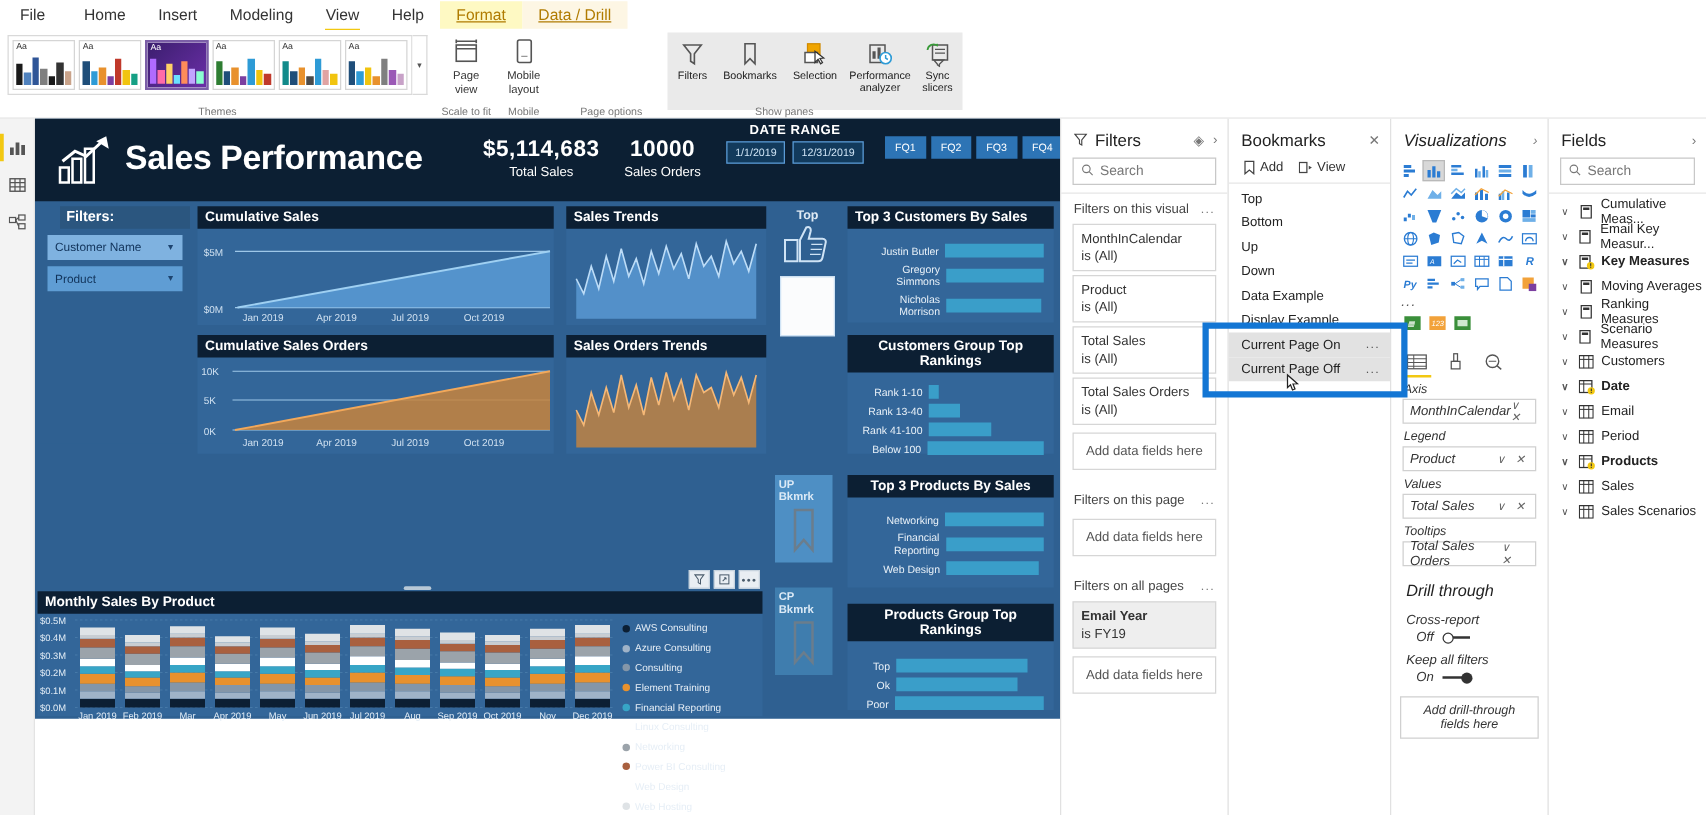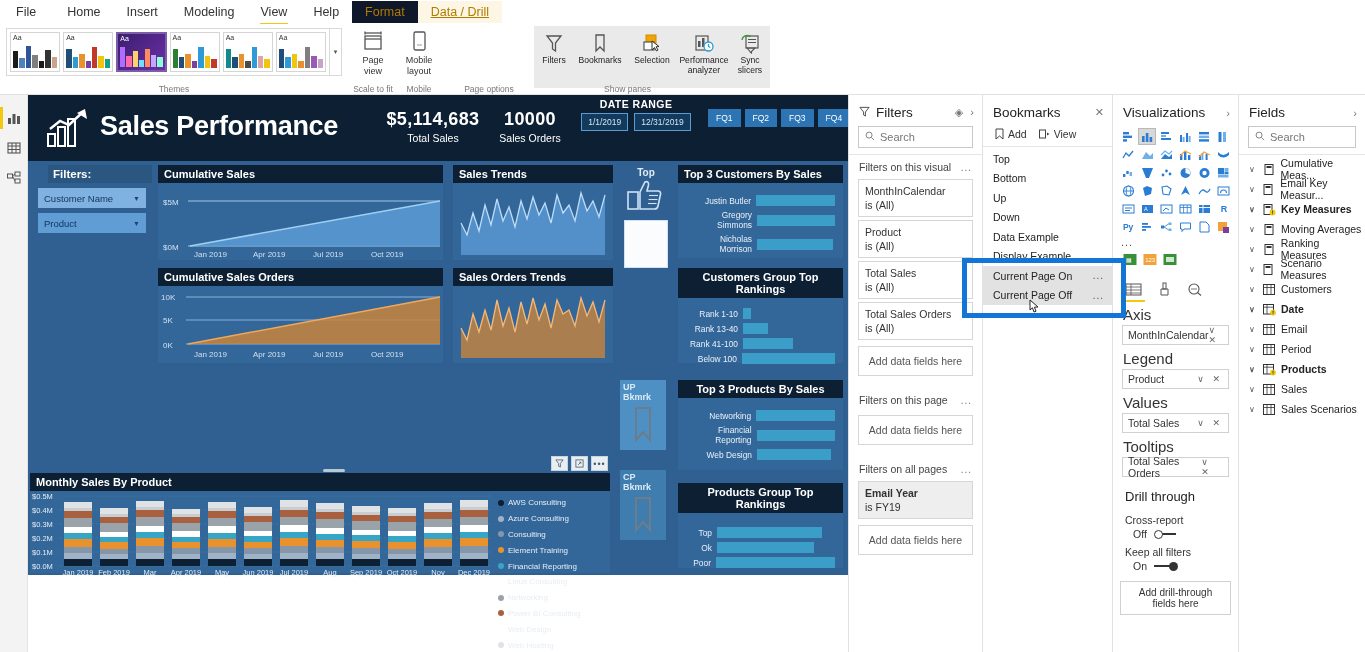--- a/index.html
+++ b/index.html
@@ -10,21 +10,21 @@
   }
   .app { position: relative; width: 1365px; height: 652px; background:#f3f3f3; }
 
   
   .ribbon { position:absolute; left:0; top:0; width:1365px; height:95px; background:#ffffff; }
   .menubar { position:absolute; left:0; top:0; height:24px; width:1365px; display:flex; align-items:center; font-size:12.5px; color:#333; }
   .menubar .mi { padding:4px 13px; position:relative; cursor:default; }
   .menubar .mi.file { padding-left:16px; padding-right:18px; }
   .menubar .mi.active { color:#333; }
   .menubar .mi.active:after { content:""; position:absolute; left:12px; right:12px; bottom:-2px; height:2.5px; background:#f2c811; }
-  .menubar .mi.ctx { color:#b07b00; background:#0f172a; }
+  .menubar .mi.ctx { color:#b07b00; background:#fef9c3;text-decoration:underline; }
   .menubar .mi.ctx2 { color:#b07b00; background:#fdf6e4;text-decoration:underline; }
 
   .ribbon-body { position:absolute; left:0; top:24px; width:1365px; height:71px; background:#ffffff; border-bottom:1px solid #e1e1e1; }
   .grp { position:absolute; top:0; height:71px; }
   .grp-label { position:absolute; bottom:1px; width:100%; text-align:center; font-size:8.5px; color:#777; }
 
   .themes-grp { left:4px; width:340px; }
   .themes-box { position:absolute; left:2px; top:4px; width:324px; height:48px; border:1px solid #d9d9d9; background:#fff; display:flex; align-items:center; padding:0 3px; gap:3px; }
   .theme-tile { width:52px; height:40px; border:1px solid #d5d5d5; background:#fff; position:relative; overflow:hidden; }
   .theme-tile.sel { border:2px solid #7b5ea7; }
@@ -110,40 +110,40 @@
   .pane-hd .acts { display:flex; gap:7px; color:#777; font-size:11px; }
   .searchbox { margin:0 9px 6px 9px; height:22px; border:1px solid #c8c8c8; display:flex; align-items:center; gap:5px; padding:0 6px; font-size:11px; color:#777; }
   .sec-h { display:flex; align-items:center; justify-content:space-between; padding:6px 10px 3px 10px; font-size:10.5px; color:#444; }
   .sec-h .dots { color:#777; letter-spacing:1px; font-size:10px; }
   .fcard { margin:3px 9px; border:1px solid #d6d6d6; padding:4px 6px; font-size:10.5px; color:#333; line-height:14px; }
   .fcard.grey { background:#eee; }
   .fdrop { margin:6px 9px; border:1px solid #d6d6d6; padding:8px 6px; font-size:10.5px; color:#555; text-align:center; }
 
   .filters-pane { left:848px; width:134px; }
   .bookmarks-pane { left:982px; width:130px; }
-  .viz-pane { left:1112px; width:126px; }
+  .viz-pane { left:1112px; width:126px;font-style:italic; }
   .fields-pane { left:1238px; width:127px; }
 
   .bm-tools { display:flex; gap:12px; padding:2px 12px 6px 12px; font-size:10.5px; color:#333; }
   .bm-tools span { display:flex; align-items:center; gap:4px; }
   .bm-list { margin-top:2px; }
   .bm-item { height:19.5px; display:flex; align-items:center; justify-content:space-between; padding:0 8px 0 10px; font-size:10.5px; color:#222; }
   .bm-item.sel { background:#e2e2e2; }
   .bm-item .dots { color:#555; letter-spacing:1px; font-size:10px; }
 
   .highlight { position:absolute; left:962px; top:258px; width:164px; height:60px; border:5px solid #1376d4; z-index:40; }
 
   .viz-grid { display:grid; grid-template-columns:repeat(6,1fr); gap:1px; padding:2px 5px 0 6px; }
   .vg { height:17px; display:flex; align-items:center; justify-content:center; }
   .vg.sel { background:#d8d8d8; border:1px solid #b9b9b9; }
   .viz-more { padding:1px 8px 2px; font-size:11px; color:#555; letter-spacing:1px; }
   .viz-tabs { display:flex; gap:14px; padding:5px 12px 2px 12px; align-items:center; }
   .viz-tab { position:relative; height:20px; display:flex; align-items:center; }
   .viz-tab.act:after { content:""; position:absolute; left:-2px; right:-2px; bottom:-3px; height:2.5px; background:#f2c811; }
-  .fld-lab { font-size:15px; color:#333; padding:5px 10px 2px 10px; }
+  .fld-lab { font-size:10px; color:#333; padding:5px 10px 2px 10px; }
   .fld-well { margin:0 9px; height:20px; border:1px solid #d0d0d0; display:flex; align-items:center; justify-content:space-between; padding:0 5px; font-size:10.5px; color:#333; }
   .fld-well .ctl { color:#666; font-size:9px; letter-spacing:3px; }
   .drill-h { font-size:13px; color:#222; padding:12px 10px 4px 12px; }
   .tog-lab { font-size:10.5px; color:#333; padding:6px 10px 2px 12px; }
   .tog { display:flex; align-items:center; gap:7px; padding:0 0 0 20px; font-size:10.5px; color:#333; }
   .sw { width:24px; height:9px; position:relative; }
   .sw i { position:absolute; top:3.5px; height:2px; background:#333; }
   .sw .knob { position:absolute; top:0; width:9px; height:9px; border-radius:50%; }
 
   .fld-row { display:flex; align-items:center; gap:6px; height:20px; padding-left:10px; font-size:10.5px; color:#222; }

